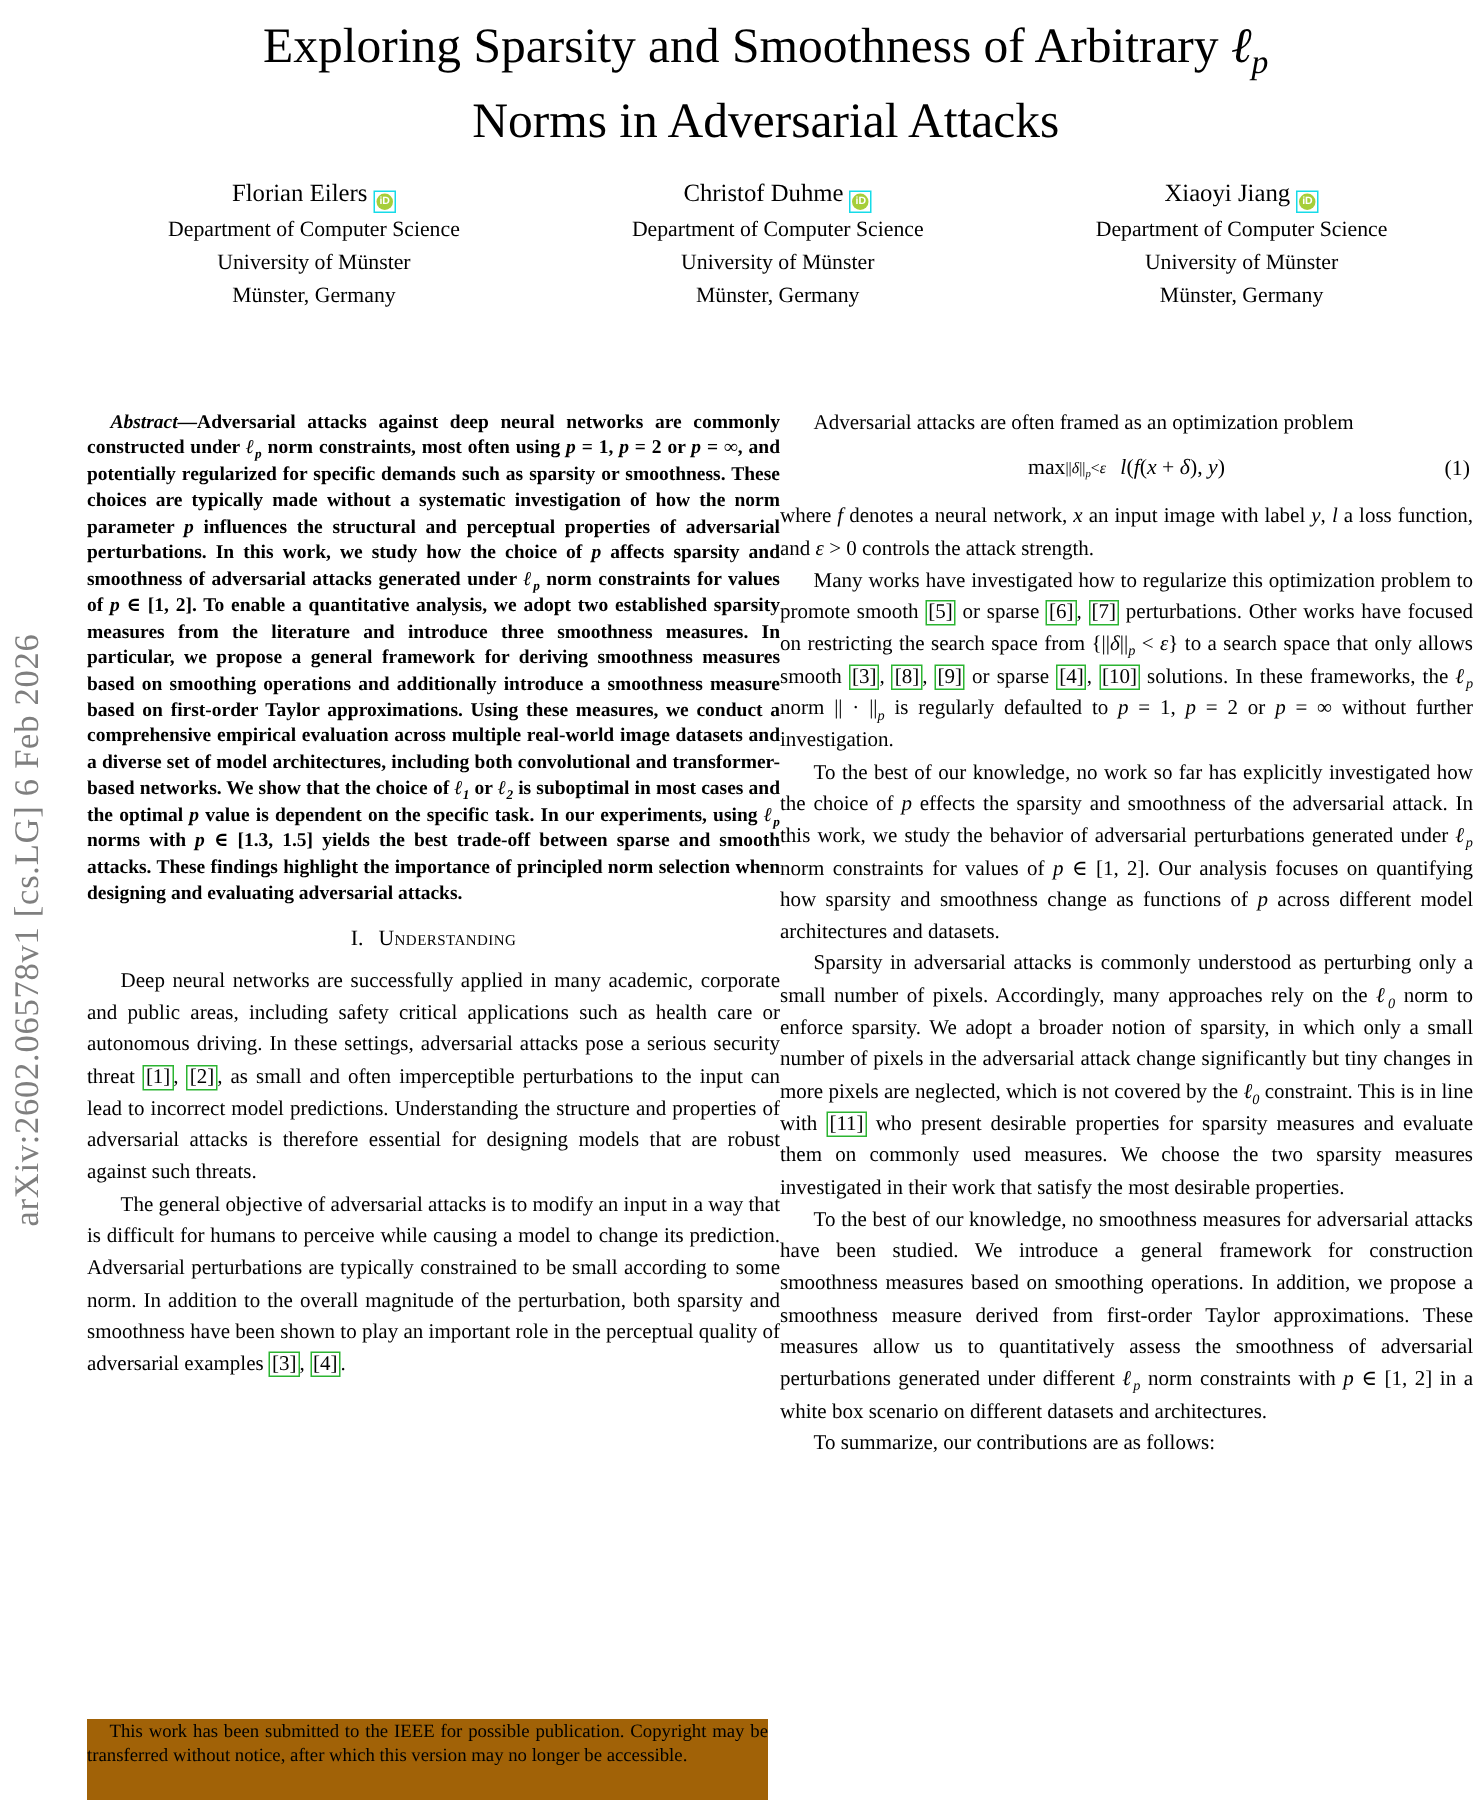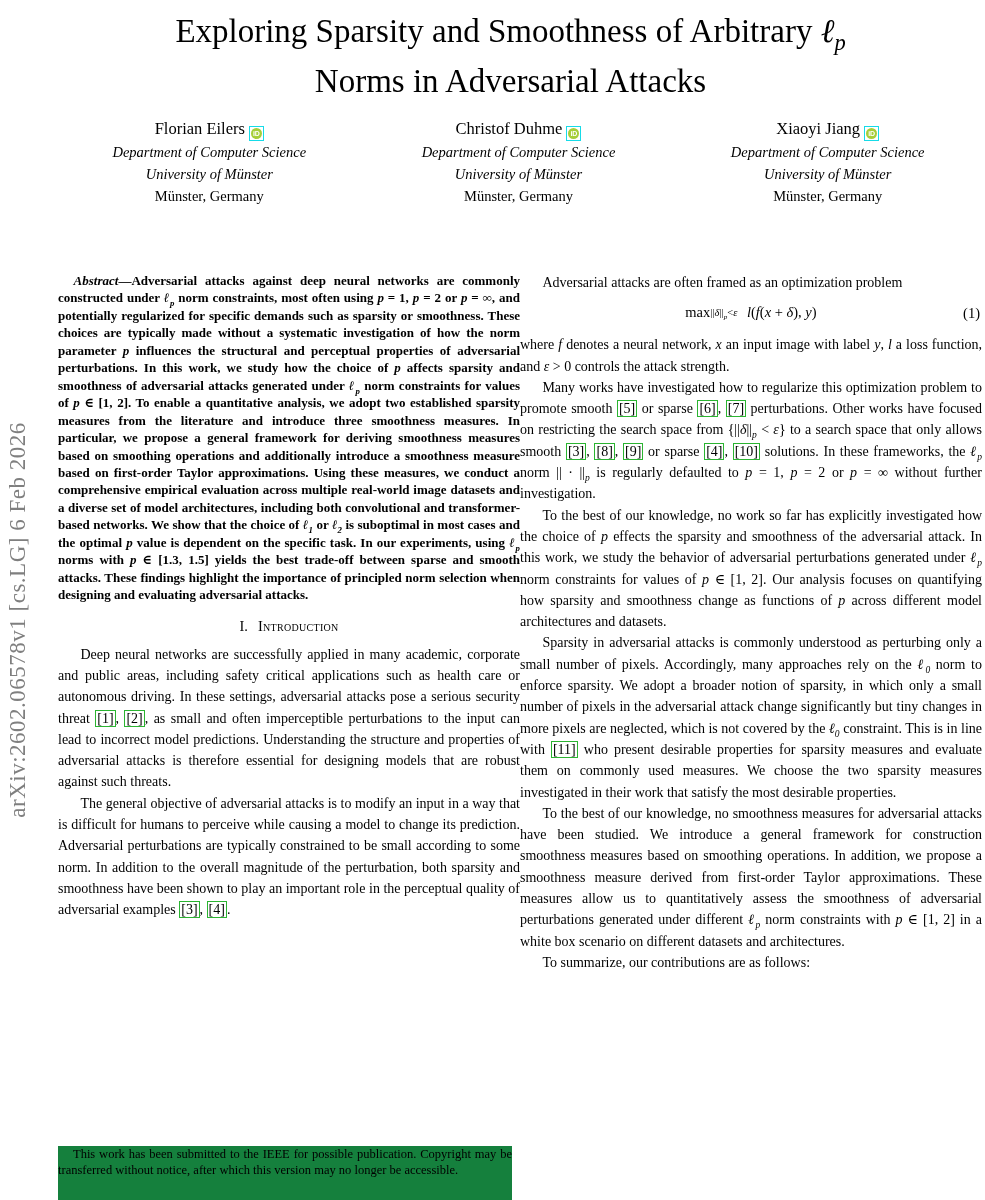--- a/index.html
+++ b/index.html
@@ -14,21 +14,21 @@
     transform:rotate(-90deg); font-size:23px; letter-spacing:0.5px;
     color:var(--stamp_gray,#7f7f7f); text-align:center; white-space:nowrap;
   }
   
   .title-block { position:absolute; top:0; left:0; right:0; padding-top:6px; }
   .title { text-align:center; font-size:33px; line-height:50px; font-weight:normal;padding-left:36px; }
   
   .authors { position:absolute; top:118px; left:57px; right:5px; display:flex; justify-content:space-between; }
   .author { width:33%; text-align:center; font-size:14.5px; line-height:22px; }
   .author-name { font-size:16.5px; }
-  .author-line.italic { font-style:italic; }
+  .author-line.italic { }
   .orcid-box {
     display:inline-flex; align-items:center; justify-content:center;
     width:15px; height:15px; border:1.5px solid var(--orcid_frame,#16dbe8);
     margin-left:4px; vertical-align:-2px; background:#fff;
   }
   .orcid-inner {
     width:11px; height:11px; border-radius:50%; background:var(--orcid_green,#a6ce39);
     color:#fff; font-size:7px; line-height:11px; text-align:center;
     font-family:"Liberation Sans",sans-serif; font-weight:bold;
   }
@@ -46,21 +46,21 @@
   sub.tok-sub { font-size:0.68em; line-height:0; font-style:italic; }
   .tok-c { border:1px solid var(--citation_border,#2bb431); padding:0 1px; cursor:pointer; }
   
   .equation { position:relative; margin:11px 0 13px; text-align:center; font-size:14.5px; }
   .maxop { display:inline-flex; flex-direction:row; align-items:center; line-height:1.05; margin-right:6px; }
   .max-sub { font-size:10.5px; }
   .eq-number { position:absolute; right:2px; top:50%; transform:translateY(-50%); }
   
   .footnote {
     position:absolute; left:58px; top:1146px; width:454px; height:54px;
-    font-size:12.5px; line-height:16px; text-align:justify; text-indent:1.2em; background:#15803d;
+    font-size:12.5px; line-height:16px; text-align:justify; text-indent:1.2em; background:#a16207;
   }
 </style>
 </head>
 <body>
 
 <div class="page">
 
   <div class="arxiv-stamp">arXiv:2602.06578v1  [cs.LG]  6 Feb 2026</div>
 
   <div class="title-block">
@@ -98,21 +98,21 @@
       <div class="author-line italic">University of Münster</div>
       <div class="author-line">Münster, Germany</div>
     </div>
   </div>
 
   <div class="columns">
 
     <div class="col">
       <p class="abstract"><span class="tok-i">Abstract</span>—Adversarial attacks against deep neural networks are commonly constructed under <span class="tok-m">ℓ</span><sub class="tok-sub">p</sub> norm constraints, most often using <span class="tok-m">p</span> = 1, <span class="tok-m">p</span> = 2 or <span class="tok-m">p</span> = ∞, and potentially regularized for specific demands such as sparsity or smoothness. These choices are typically made without a systematic investigation of how the norm parameter <span class="tok-m">p</span> influences the structural and perceptual properties of adversarial perturbations. In this work, we study how the choice of <span class="tok-m">p</span> affects sparsity and smoothness of adversarial attacks generated under <span class="tok-m">ℓ</span><sub class="tok-sub">p</sub> norm constraints for values of <span class="tok-m">p</span> ∈ [1, 2]. To enable a quantitative analysis, we adopt two established sparsity measures from the literature and introduce three smoothness measures. In particular, we propose a general framework for deriving smoothness measures based on smoothing operations and additionally introduce a smoothness measure based on first-order Taylor approximations. Using these measures, we conduct a comprehensive empirical evaluation across multiple real-world image datasets and a diverse set of model architectures, including both convolutional and transformer-based networks. We show that the choice of <span class="tok-m">ℓ</span><sub class="tok-sub">1</sub> or <span class="tok-m">ℓ</span><sub class="tok-sub">2</sub> is suboptimal in most cases and the optimal <span class="tok-m">p</span> value is dependent on the specific task. In our experiments, using <span class="tok-m">ℓ</span><sub class="tok-sub">p</sub> norms with <span class="tok-m">p</span> ∈ [1.3, 1.5] yields the best trade-off between sparse and smooth attacks. These findings highlight the importance of principled norm selection when designing and evaluating adversarial attacks.</p>
       <h2 class="section-heading">
-        <span class="heading-number">I.</span><span class="sc">Introduction</span>
+        <span class="heading-number">I.</span><span class="sc">Understanding</span>
       </h2>
       <p class="body-p">Deep neural networks are successfully applied in many academic, corporate and public areas, including safety critical applications such as health care or autonomous driving. In these settings, adversarial attacks pose a serious security threat <span class="tok-c">[1]</span>, <span class="tok-c">[2]</span>, as small and often imperceptible perturbations to the input can lead to incorrect model predictions. Understanding the structure and properties of adversarial attacks is therefore essential for designing models that are robust against such threats.</p>
       <p class="body-p">The general objective of adversarial attacks is to modify an input in a way that is difficult for humans to perceive while causing a model to change its prediction. Adversarial perturbations are typically constrained to be small according to some norm. In addition to the overall magnitude of the perturbation, both sparsity and smoothness have been shown to play an important role in the perceptual quality of adversarial examples <span class="tok-c">[3]</span>, <span class="tok-c">[4]</span>.</p>
     </div>
 
     <div class="col">
       <p class="body-p">Adversarial attacks are often framed as an optimization problem</p>
       <div class="equation">
         <span class="maxop">
           <span class="max-label">max</span>

